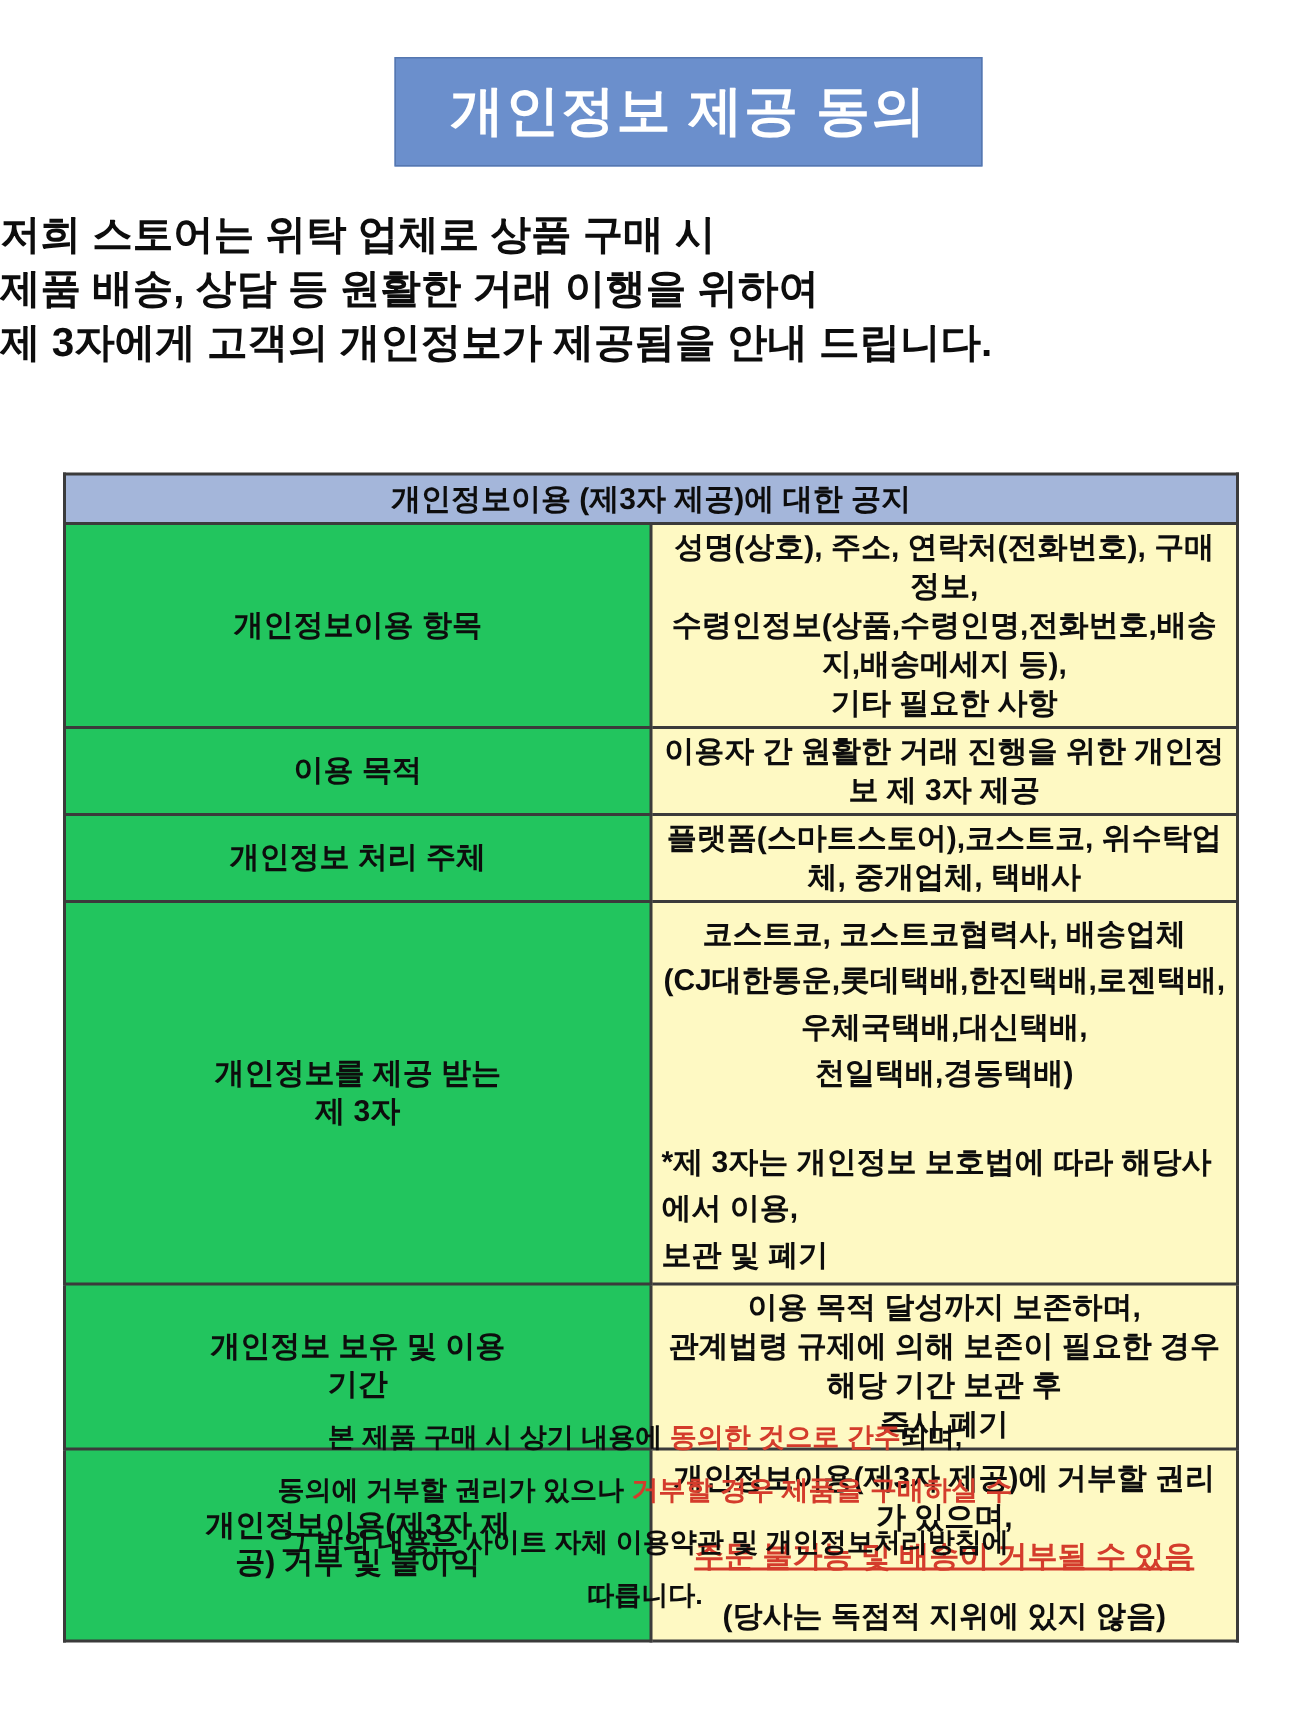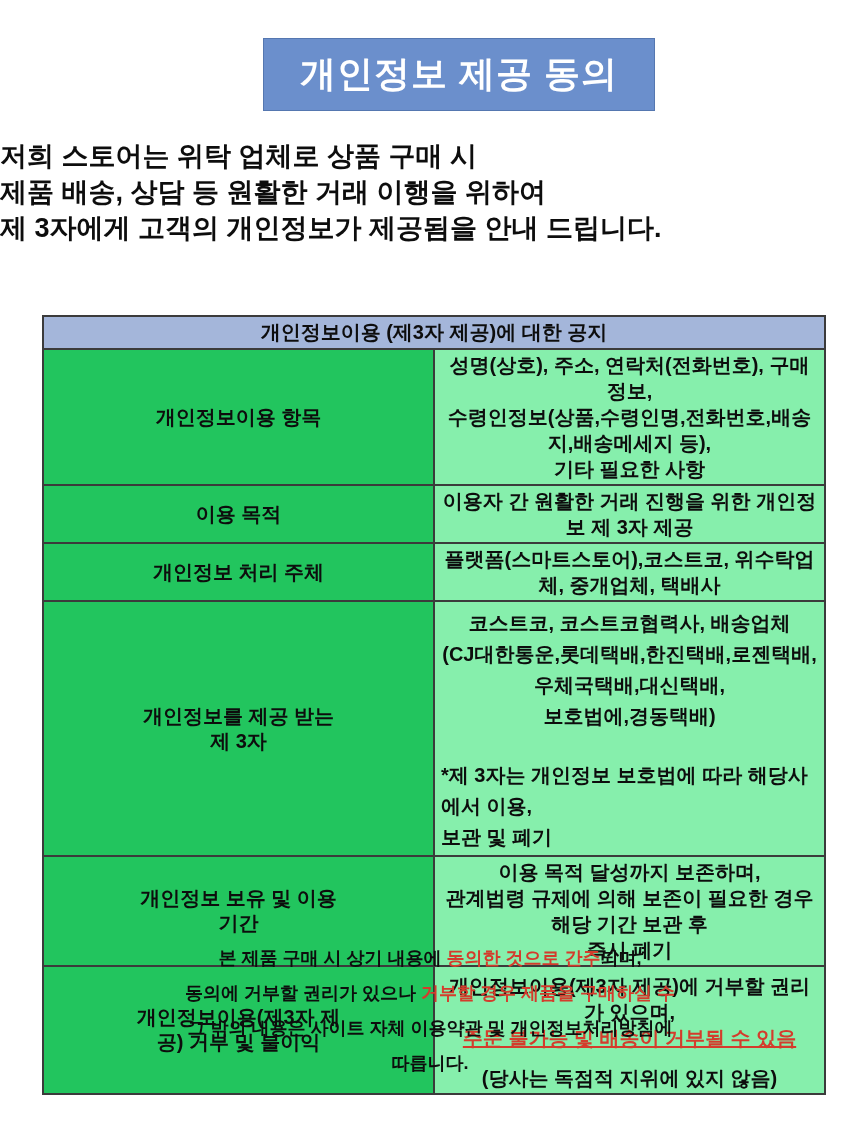--- a/index.html
+++ b/index.html
@@ -74,21 +74,21 @@
     height: 24px;
     padding: 1px 6px;
   }
   td.label-cell {
     background: #22c55e;
     width: 204px;
     text-align: center;
     line-height: 25px;
   }
   td.content-cell {
-    background: #86efac;
+    background: #fef9c3;
     text-align: center;
     line-height: 26px;
   }
   tr.row-items     td { height: 75px; }
   tr.row-purpose   td { height: 44px; }
   tr.row-subjects  td { height: 44px; }
   tr.row-third     td { height: 190px; }
   tr.row-retention td { height: 76px; }
   tr.row-refusal   td { height: 101px; }
 
@@ -165,21 +165,21 @@
 
       <tr class="row-third">
         <td class="label-cell">
           <div>개인정보를 제공 받는</div>
           <div>제 3자</div>
         </td>
         <td class="content-cell top-align">
           <div class="third-para">
             <div>코스트코, 코스트코협력사, 배송업체</div>
             <div>(CJ대한통운,롯데택배,한진택배,로젠택배,우체국택배,대신택배,</div>
-            <div>보호법에,경동택배)</div>
+            <div>천일택배,경동택배)</div>
           </div>
           <div class="third-note">
             <div>*제 3자는 개인정보 보호법에 따라 해당사에서 이용,</div>
             <div>보관 및 폐기</div>
           </div>
         </td>
       </tr>
 
       <tr class="row-retention">
         <td class="label-cell">

